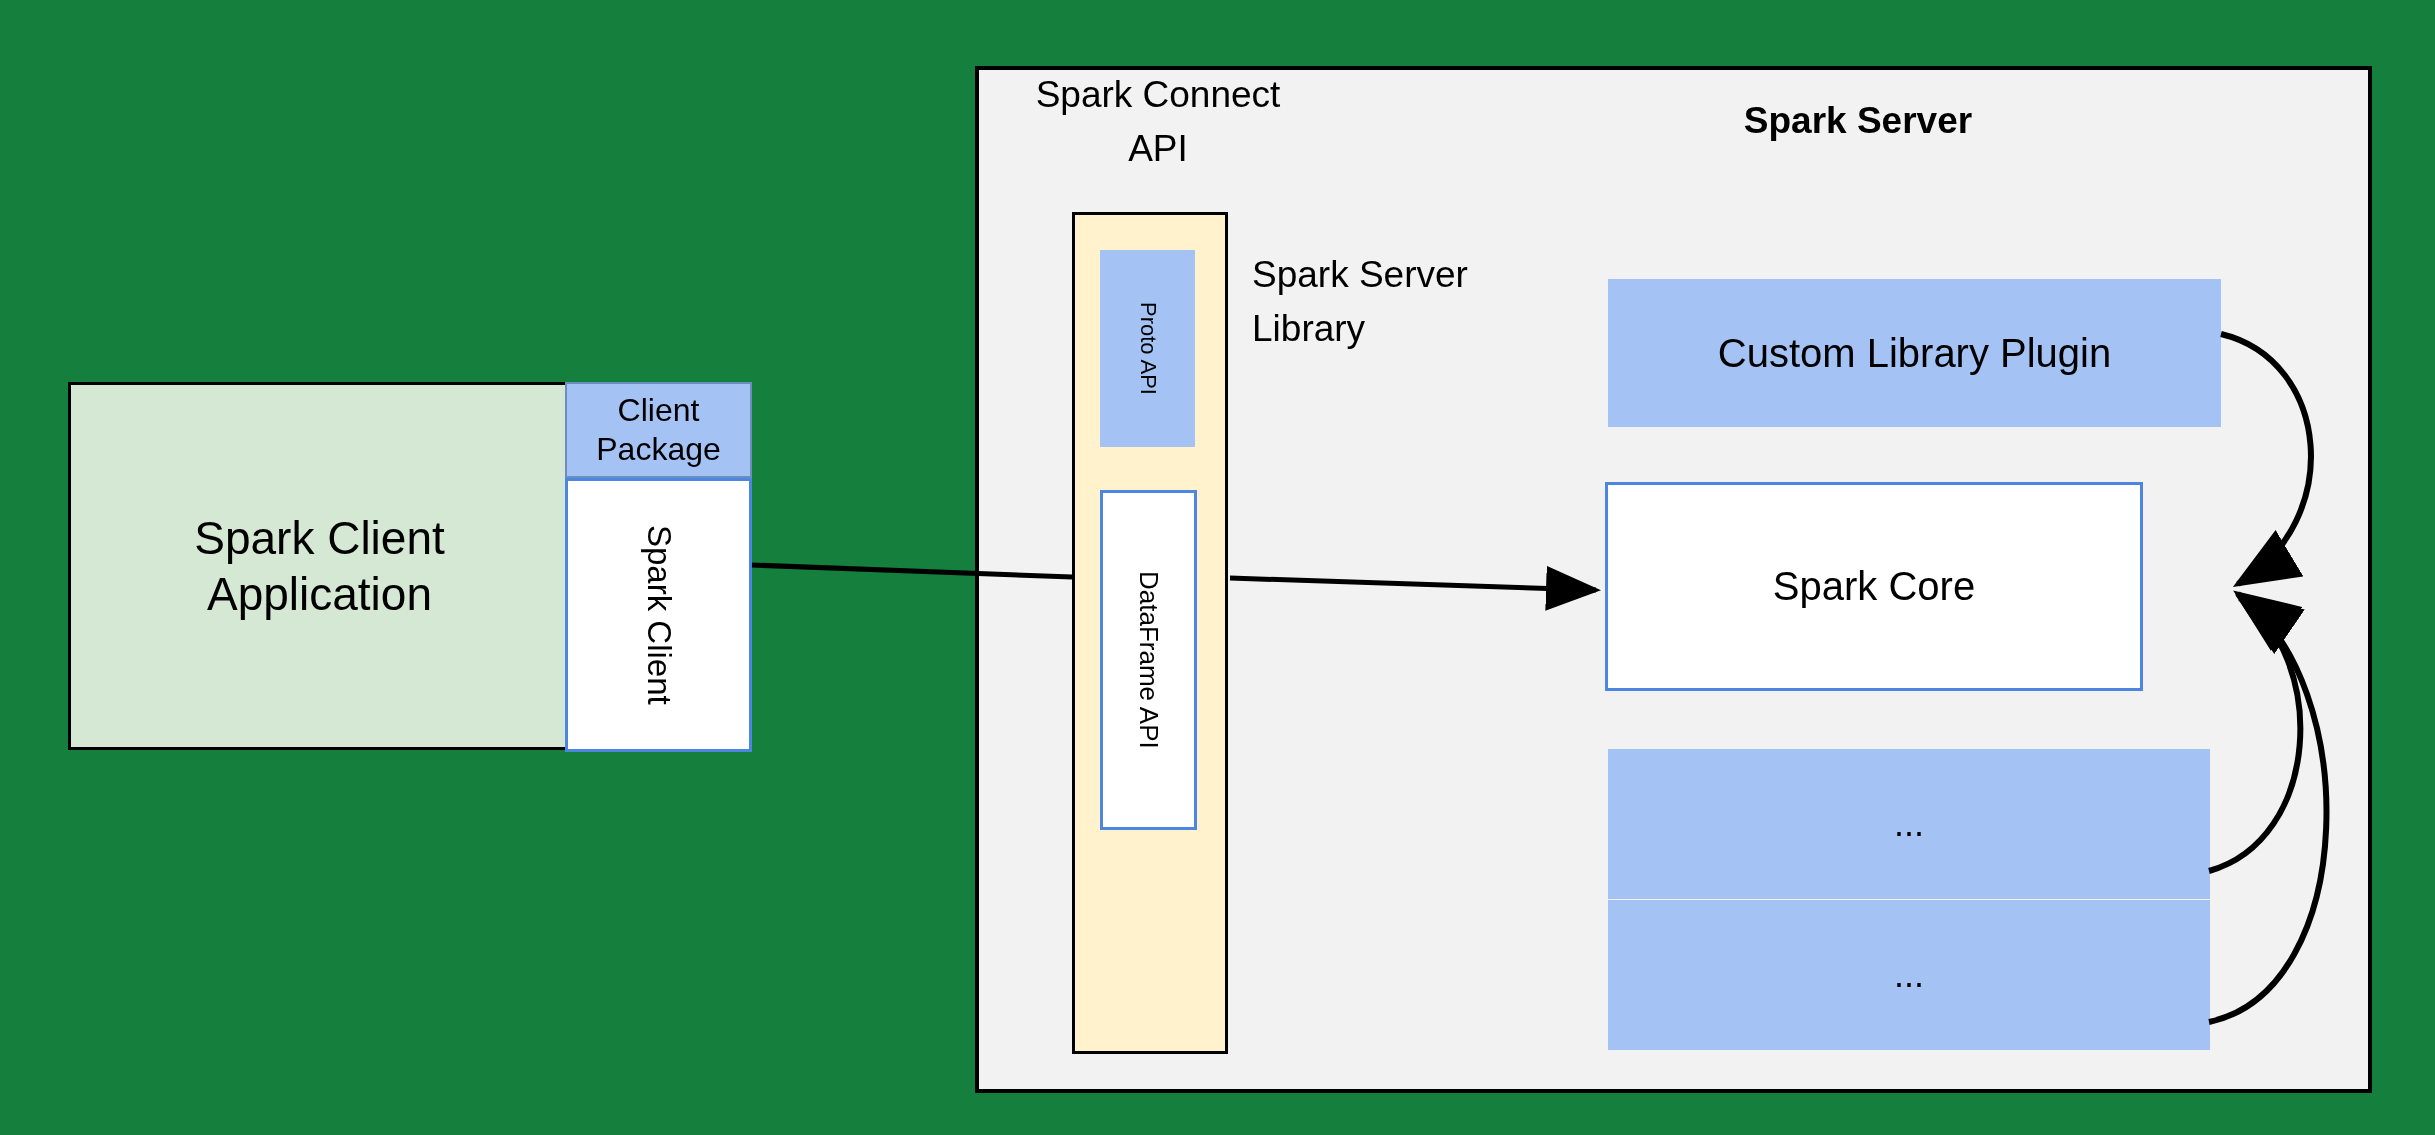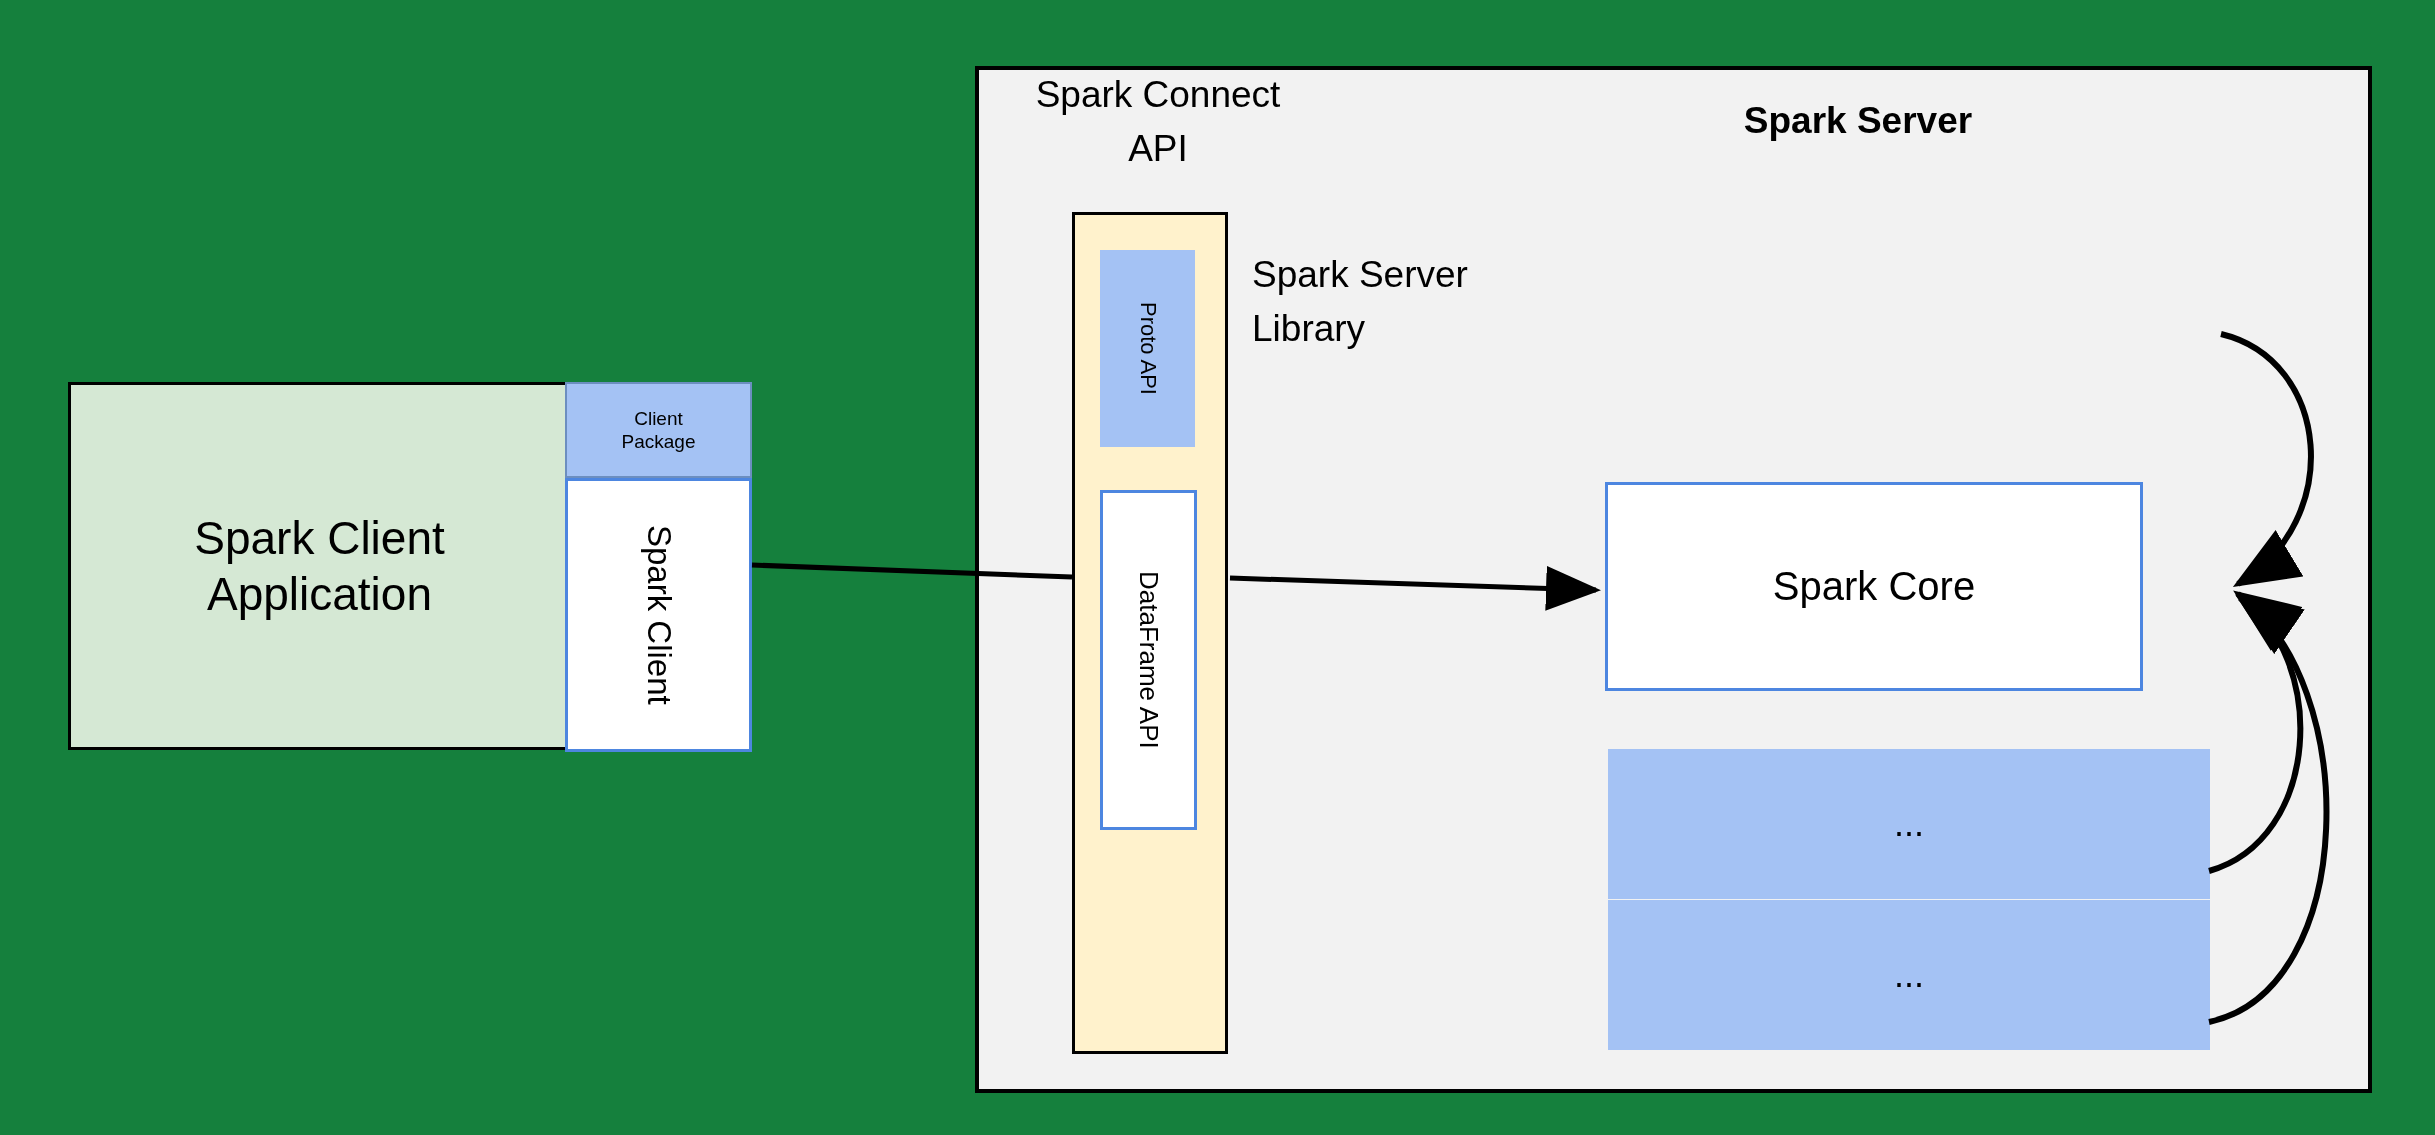--- a/index.html
+++ b/index.html
@@ -39,21 +39,21 @@
   }
   #client-app-label { white-space: pre-line; }
 
   #client-package-box {
     left: 565px;
     top: 382px;
     width: 187px;
     height: 96px;
     background: #a4c2f4;
     border: 2px solid #6c8ebf;
-    font-size: 19px;
+    font-size: 32px;
   }
   #client-package-label { white-space: pre-line; }
 
   #spark-client-box {
     left: 565px;
     top: 478px;
     width: 187px;
     height: 274px;
     background: #ffffff;
     border: 3px solid #4d86e0;
@@ -213,20 +213,23 @@
     <span id="proto-api-label">Proto API</span>
   </div>
 
   <div class="box" id="dataframe-api-box">
     <span id="dataframe-api-label">DataFrame API</span>
   </div>
 
   <div id="spark-server-library-label">Spark Server
 Library</div>
 
+  <div class="box" id="custom-library-plugin-box">
+    <span>Custom Library Plugin</span>
+  </div>
 
   <div class="box" id="spark-core-box">
     <span>Spark Core</span>
   </div>
 
   <div class="box" id="ellipsis-box-1">
     <span>...</span>
   </div>
 
   <div class="box" id="ellipsis-box-2">

